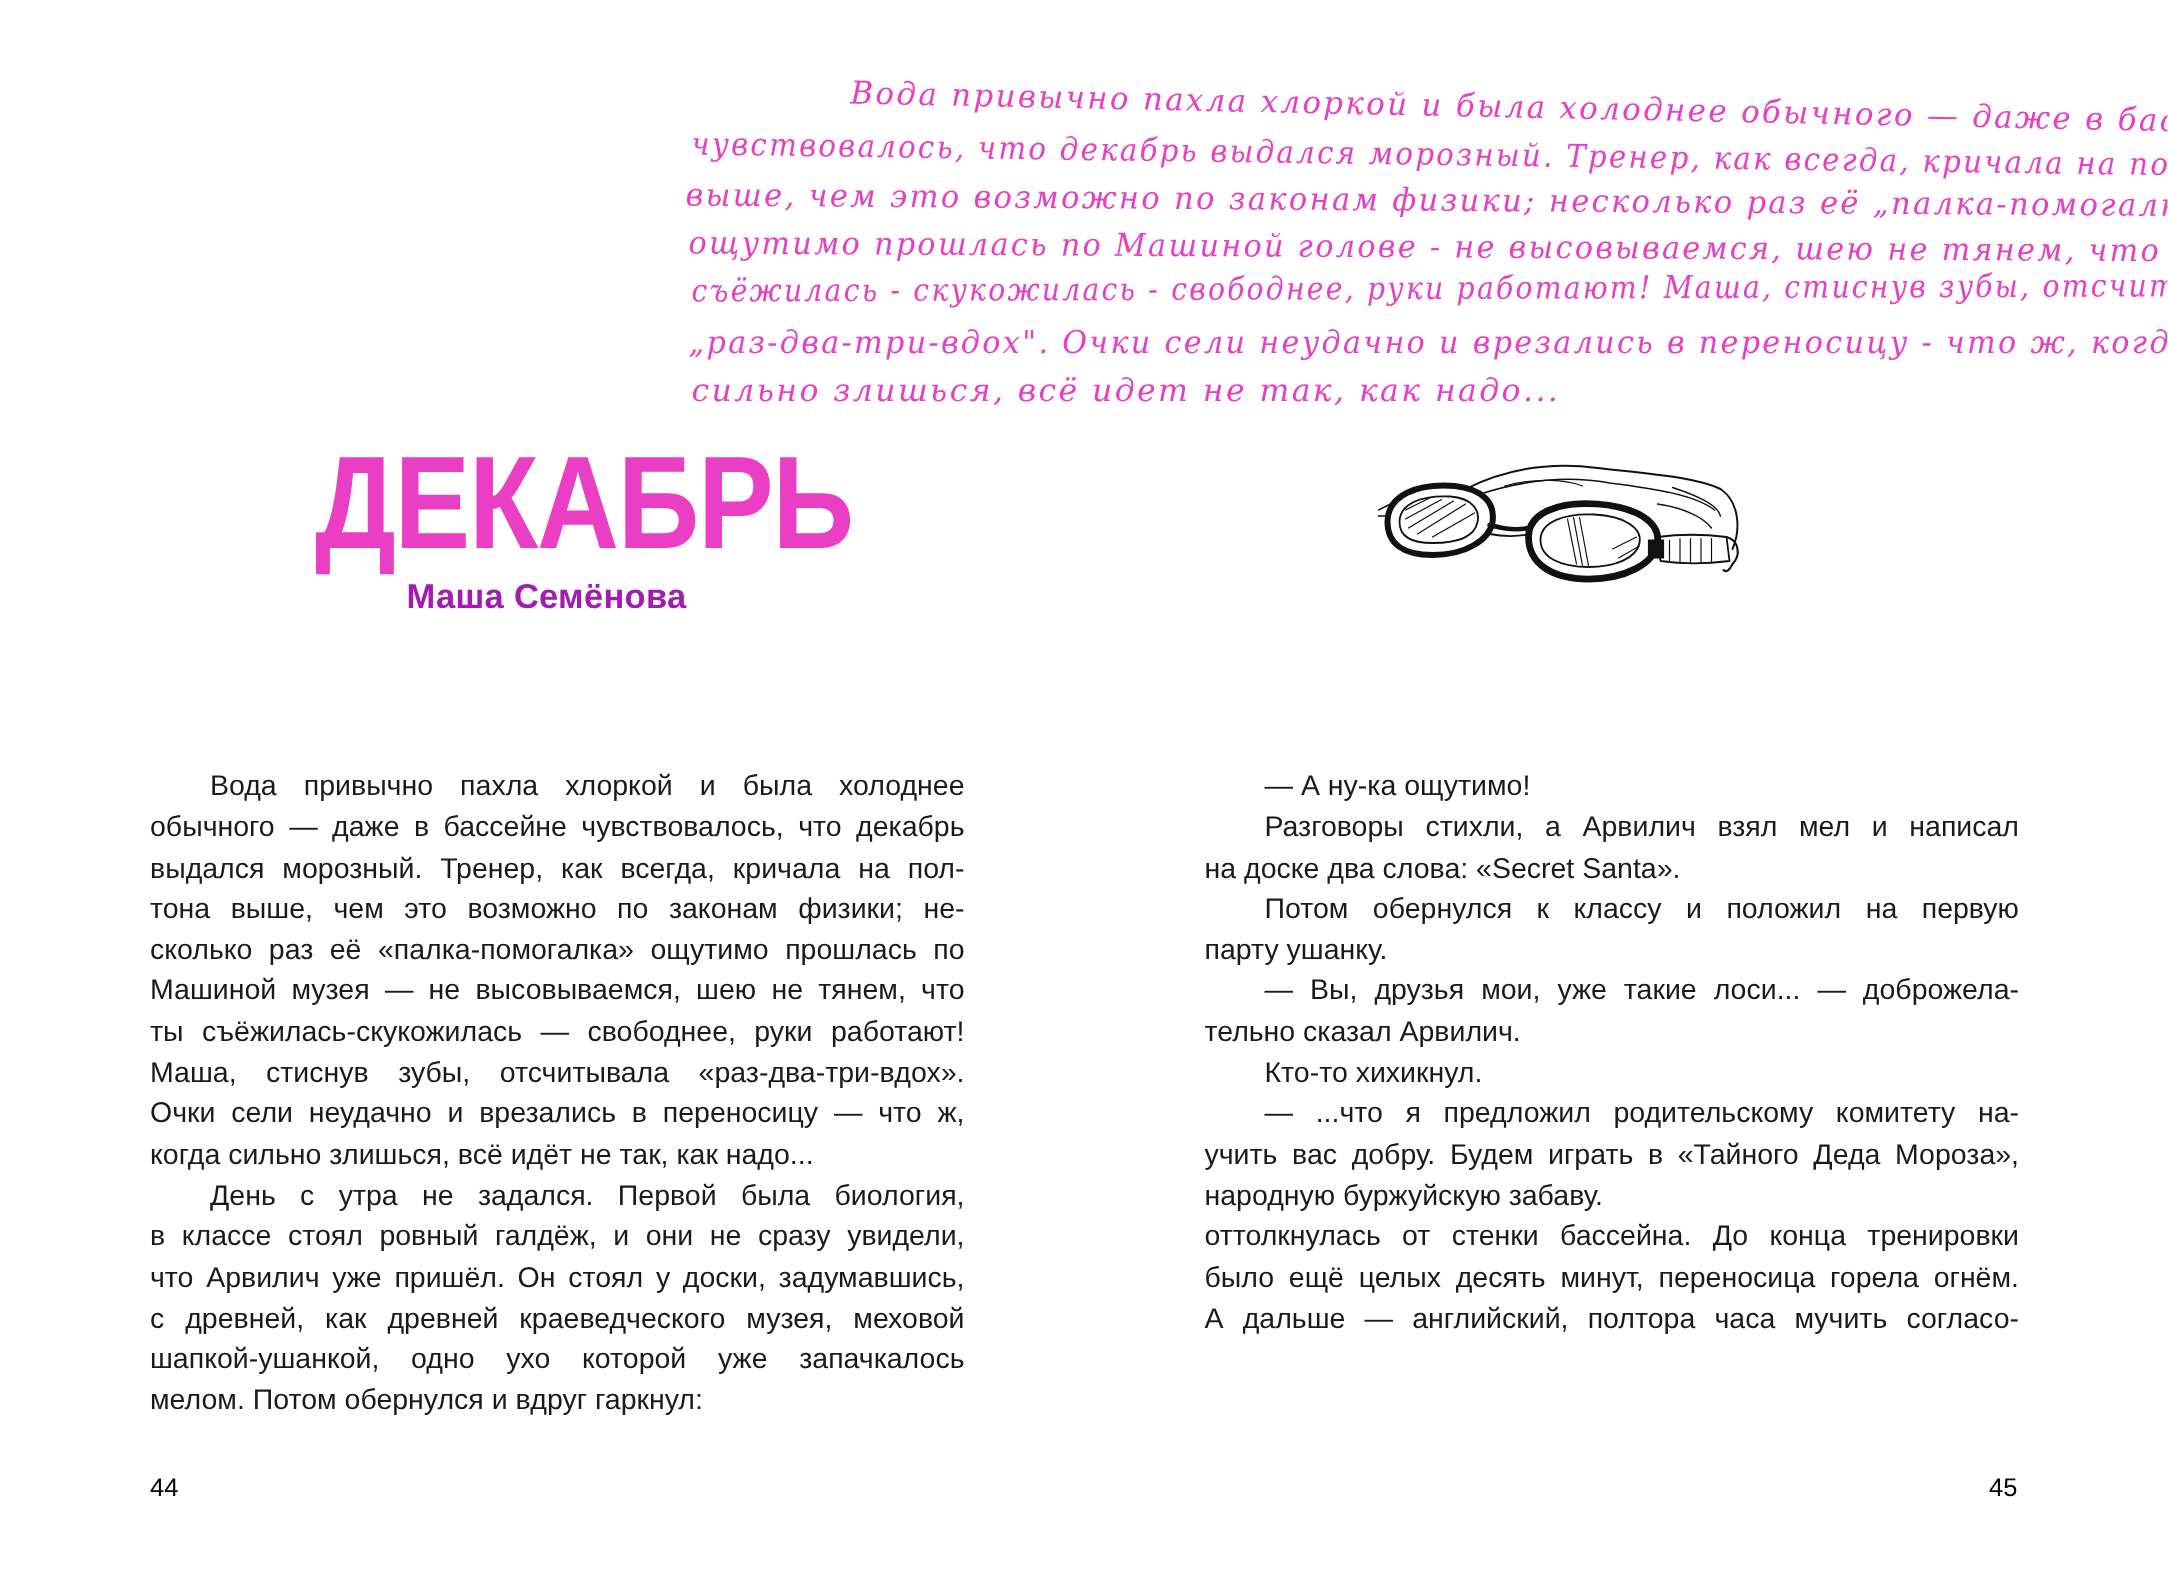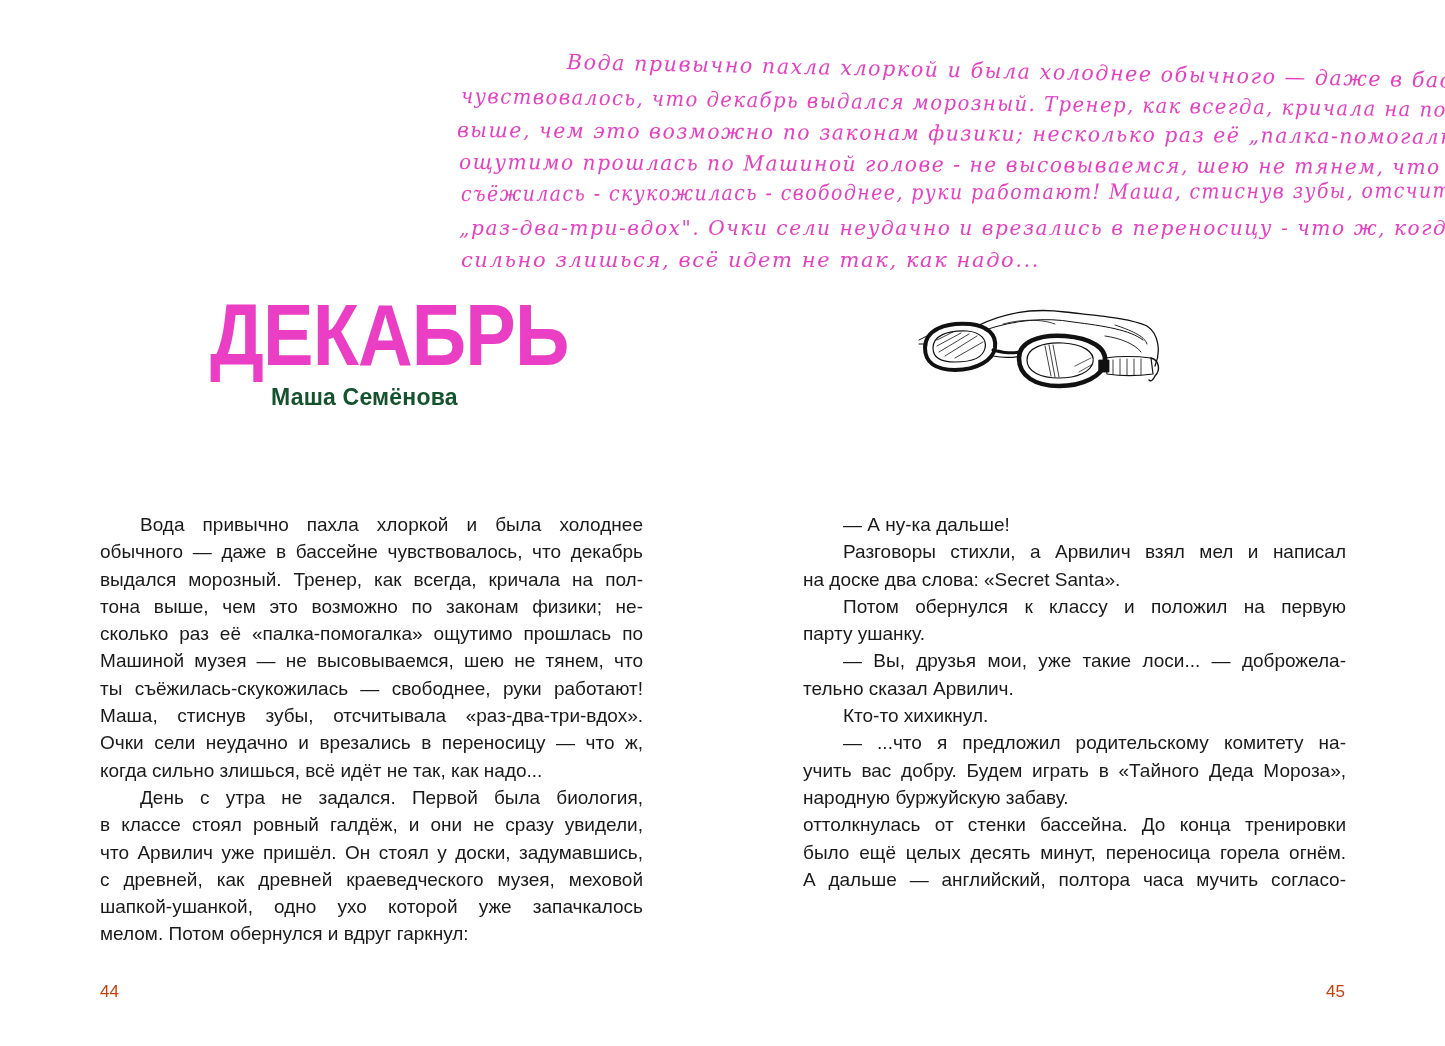--- a/index.html
+++ b/index.html
@@ -17,36 +17,36 @@
              color: #e63fc2; font-size: 21px; letter-spacing: 1.6px;
              transform-origin: left center; }
 
   
   .chapter-title { position: absolute; left: 210px; top: 290px; margin: 0;
                    font-family: "Liberation Sans", sans-serif; font-weight: 700;
                    font-size: 88px; line-height: 90px; color: #ea3fc4;
                    letter-spacing: -1px; transform: scaleX(0.86); transform-origin: left top; }
   .author { position: absolute; left: 271px; top: 384px; margin: 0;
             font-family: "Liberation Sans", sans-serif; font-weight: 700;
-            font-size: 23px; color: #14532d; letter-spacing: 0.2px; }
+            font-size: 23px; color: #a21caf; letter-spacing: 0.2px; }
 
   
   .goggles { position: absolute; left: 915px; top: 300px; width: 250px; height: 95px; }
 
   
   .column { position: absolute; top: 511px; width: 543px; }
   .col-left { left: 100px; }
   .col-right { left: 803px; }
   .line { display: block; font-size: 19px; line-height: 27.3px; height: 27.3px;
           text-align: justify; text-align-last: justify; white-space: nowrap; overflow: visible; }
   .line.last { text-align-last: left; }
   .line.indent { padding-left: 40px; box-sizing: border-box; }
   .line span { white-space: normal; }
 
-  .page-number { position: absolute; top: 982px; font-size: 17px; color: #c2410c; }
+  .page-number { position: absolute; top: 982px; font-size: 17px; color: #000000; }
   .pn-left { left: 100px; }
   .pn-right { left: 1326px; }
 </style>
 </head>
 <body>
 
 <div class="spread">
 
   <div class="handwritten">
     <div class="hw-line" style="left:112px; top:8px; transform: rotate(1.2deg) scaleX(0.98);">Вода привычно пахла хлоркой и была холоднее обычного — даже в бассейне</div>
@@ -109,21 +109,21 @@
       <path d="M78 56 C88 58, 96 58, 106 56" stroke-width="1.2"></path>
 
       <path d="M104 58 C104 42, 124 34, 150 36 C176 38, 192 48, 190 62 C188 76, 168 86, 144 86 C120 86, 104 76, 104 58 Z" stroke-width="4.5" stroke="#111"></path>
       <path d="M112 60 C112 48, 128 42, 148 43 C168 44, 180 52, 178 62 C176 72, 162 78, 144 78 C126 78, 112 72, 112 60 Z" stroke-width="1.2"></path>
       <path d="M130 46 L136 76 M134 45 L140 77 M138 45 L144 77" stroke-width="0.8"></path>
       <path d="M160 66 L176 58 M164 72 L178 64" stroke-width="0.7"></path>
     </g>
   </svg>
 
   <div class="column col-right">
-    <span class="line indent last"><span>— А ну-ка дальше!</span></span>
+    <span class="line indent last"><span>— А ну-ка ощутимо!</span></span>
     <span class="line indent"><span>Разговоры стихли, а Арвилич взял мел и написал</span></span>
     <span class="line last"><span>на доске два слова: «Secret Santa».</span></span>
     <span class="line indent"><span>Потом обернулся к классу и положил на первую</span></span>
     <span class="line last"><span>парту ушанку.</span></span>
     <span class="line indent"><span>— Вы, друзья мои, уже такие лоси... — доброжела-</span></span>
     <span class="line last"><span>тельно сказал Арвилич.</span></span>
     <span class="line indent last"><span>Кто-то хихикнул.</span></span>
     <span class="line indent"><span>— ...что я предложил родительскому комитету на-</span></span>
     <span class="line"><span>учить вас добру. Будем играть в «Тайного Деда Мороза»,</span></span>
     <span class="line last"><span>народную буржуйскую забаву.</span></span>

